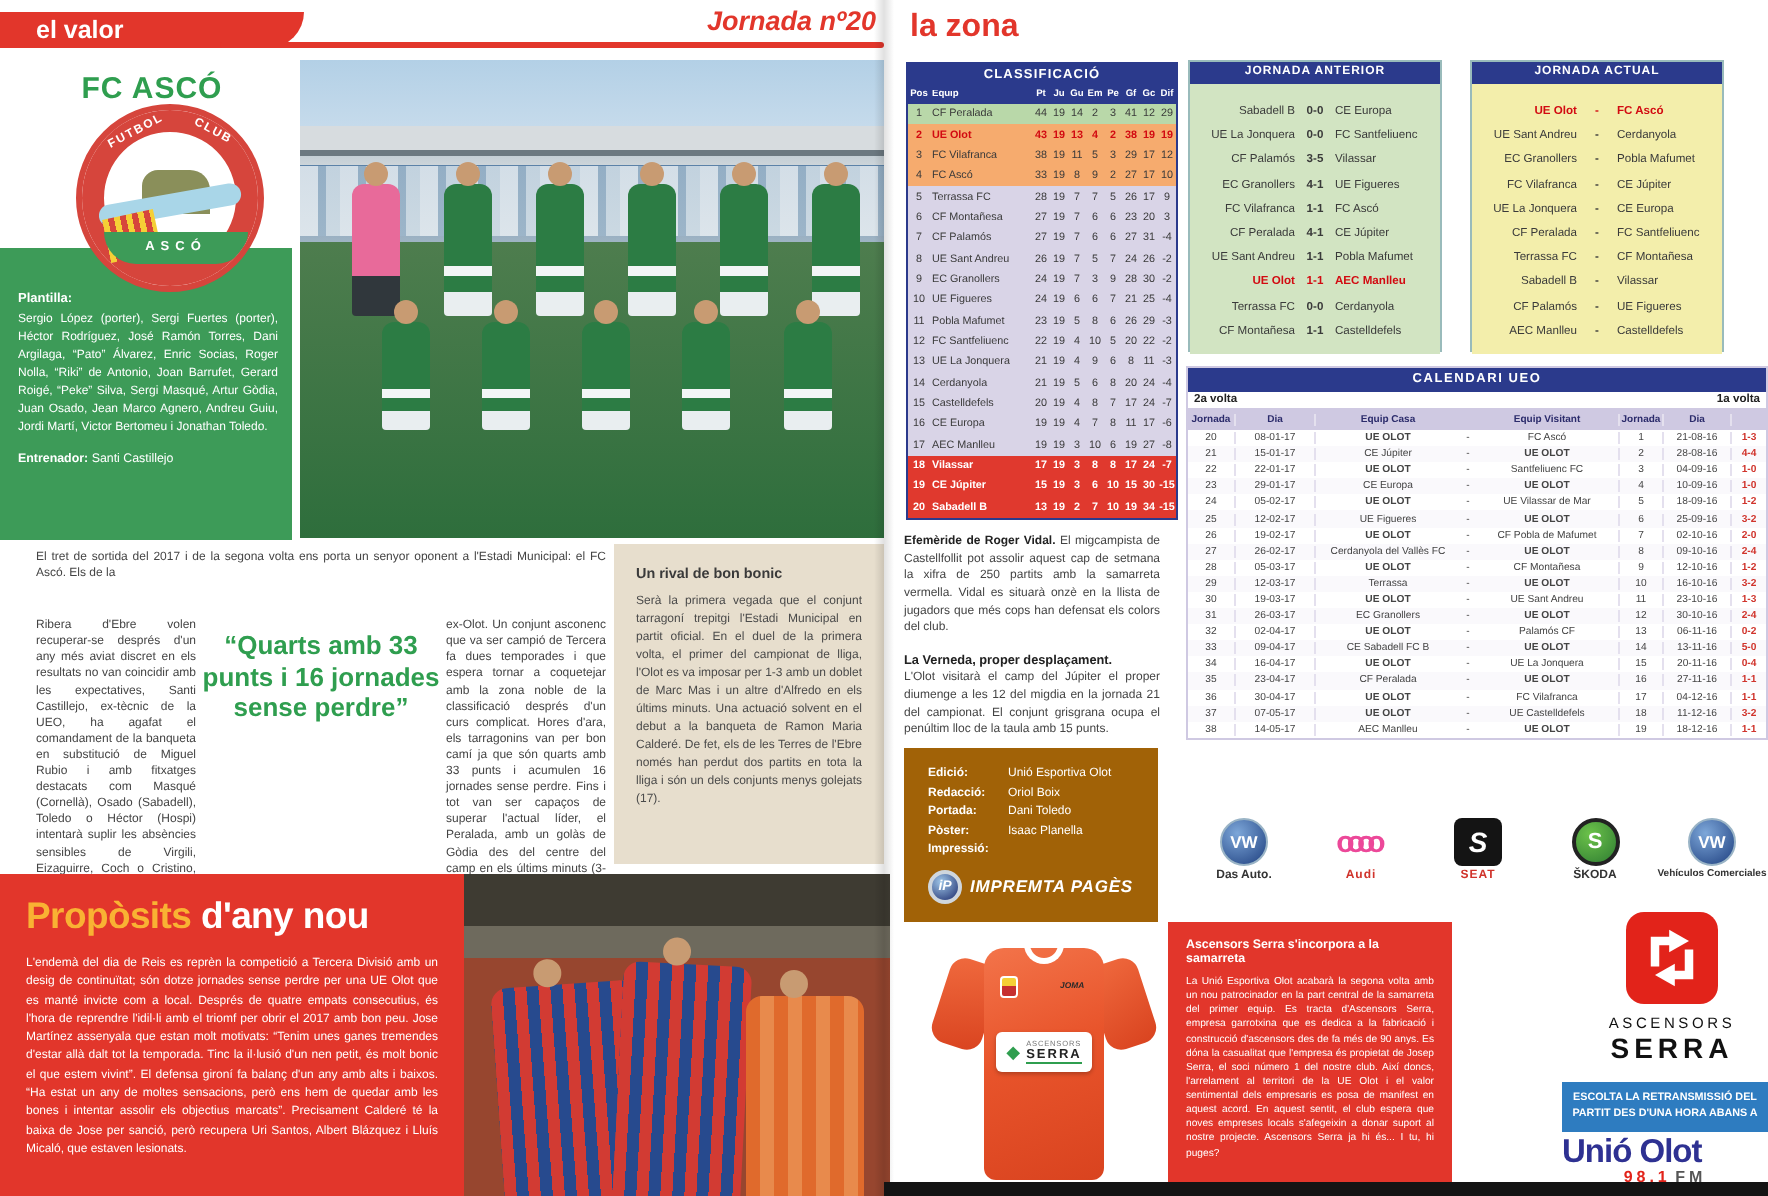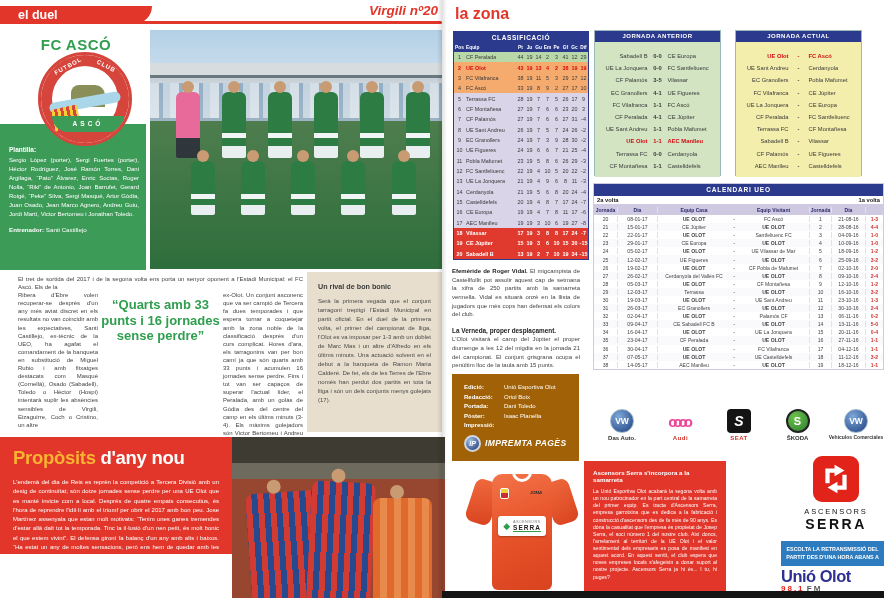--- a/index.html
+++ b/index.html
@@ -50,31 +50,31 @@
   .pl{position:relative;width:24px;border-radius:6px 6px 2px 2px;
     background:linear-gradient(180deg,#2c7c44 0 62%,#f2f5f6 62% 70%,#2c7c44 70% 82%,#e9eef0 82% 100%);}
   .pl::before{content:"";position:absolute;top:-11px;left:6px;width:12px;height:12px;border-radius:50%;background:#c89b72;}
   .pl-b{height:66px;}
   .pl-f{height:54px;}
   .pl.gk{background:linear-gradient(180deg,#e86a9a 0 70%,#30373c 70% 100%);}
 
   
   .article{left:18px;top:275px;width:285px;height:157px;font-size:6px;line-height:1.35;color:#444;}
   .article p{margin:0;text-align:justify;}
-  .art-row{display:flex;gap:1px;margin-top:0;}
+  .art-row{display:flex;gap:1px;margin-top:18px;}
   .art-colA,.art-colB{width:80px;}
   .art-quote{flex:1;display:flex;align-items:flex-start;justify-content:center;padding-top:6px;
     color:#2f9e4f;font-weight:bold;font-size:13px;line-height:1.2;text-align:center;}
 
   .sidebar-record{left:307px;top:272px;width:135px;height:160px;background:#e7decd;padding:10px 11px;}
   .sidebar-record h3{margin:0 0 6px 0;font-size:7.2px;color:#3a3a3a;}
   .sidebar-record p{margin:0;font-size:6px;line-height:1.5;text-align:justify;color:#4a4a4a;}
 
   
-  .proposits{left:0;top:437px;width:232px;height:117px;background:#e2362b;padding:10px 13px;color:#fff;}
+  .proposits{left:0;top:437px;width:232px;height:161px;background:#e2362b;padding:10px 13px;color:#fff;}
   .proposits .ttl{font-size:18.5px;font-weight:bold;letter-spacing:-.3px;}
   .proposits .ttl .acc{color:#f9b233;}
   .proposits .body{margin-top:9px;font-size:6px;line-height:1.55;text-align:justify;}
 
   .celebration-photo{left:232px;top:437px;width:213px;height:161px;overflow:hidden;
     background:linear-gradient(180deg,#3e3b32 0 16%,#6e6a5d 16% 26%,#97462f 26% 100%);}
   .cel{position:absolute;border-radius:8px 8px 0 0;
     background:repeating-linear-gradient(90deg,#d23b33 0 6px,#274a8e 6px 12px);}
   .cel::before{content:"";position:absolute;top:-13px;left:30%;width:14px;height:14px;border-radius:50%;background:#c89b72;}
   .cel1{left:8%;top:34%;width:34%;height:70%;transform:rotate(-4deg);}
@@ -192,35 +192,35 @@
   .serra-logo{left:788px;top:456px;width:96px;text-align:center;}
   .sl-square{width:46px;height:46px;margin:0 auto 5px auto;background:#e2231a;border-radius:9px;
     display:flex;align-items:center;justify-content:center;}
   .sl-asc{font-size:7.5px;letter-spacing:1.8px;color:#111;}
   .sl-serra{font-size:14px;font-weight:bold;letter-spacing:2.5px;color:#111;}
   .radio-banner{left:781px;top:541px;width:103px;height:25px;background:#2e7cc0;color:#fff;
     font-size:5.4px;font-weight:bold;display:flex;align-items:center;justify-content:center;text-align:center;
     line-height:1.35;padding:2px 3px;}
   .radio{left:781px;top:567px;width:103px;}
   .radio .rn{color:#2e3192;font-weight:bold;font-size:16.5px;letter-spacing:-.5px;}
-  .radio .rf{text-align:left;font-size:8px;font-weight:bold;margin-top:-2px;}
+  .radio .rf{text-align:center;font-size:8px;font-weight:bold;margin-top:-2px;}
   .radio .rf .freq{color:#e2231a;letter-spacing:2px;}
   .radio .rf .fm{color:#555;letter-spacing:2px;}
   .black-bar{left:442px;top:591px;width:442px;height:7px;background:#141414;}
 </style>
 </head>
 <body>
 
 <div class="page">
 
   <div class="abs banner-rival">
-    <span>el duel</span>
+    <span>el valor</span>
   </div>
   <div class="abs banner-tail"></div>
-  <div class="abs jornada-label">Virgili nº20</div>
+  <div class="abs jornada-label">Jornada nº20</div>
 
   <div class="abs fcasco-title">FC ASCÓ</div>
 
   <div class="abs green-box"></div>
 
   <div class="abs crest">
     <span class="ct ct1">FUTBOL</span>
     <span class="ct ct2">CLUB</span>
     <span class="hill"></span>
     <span class="wave"></span>

